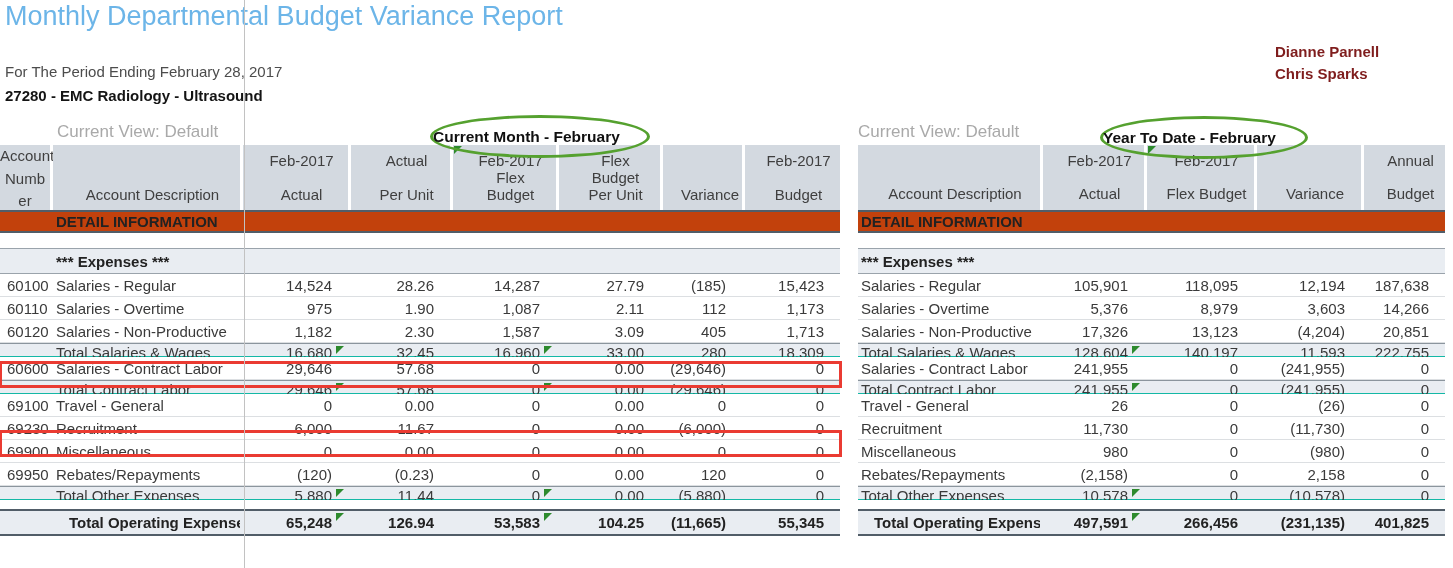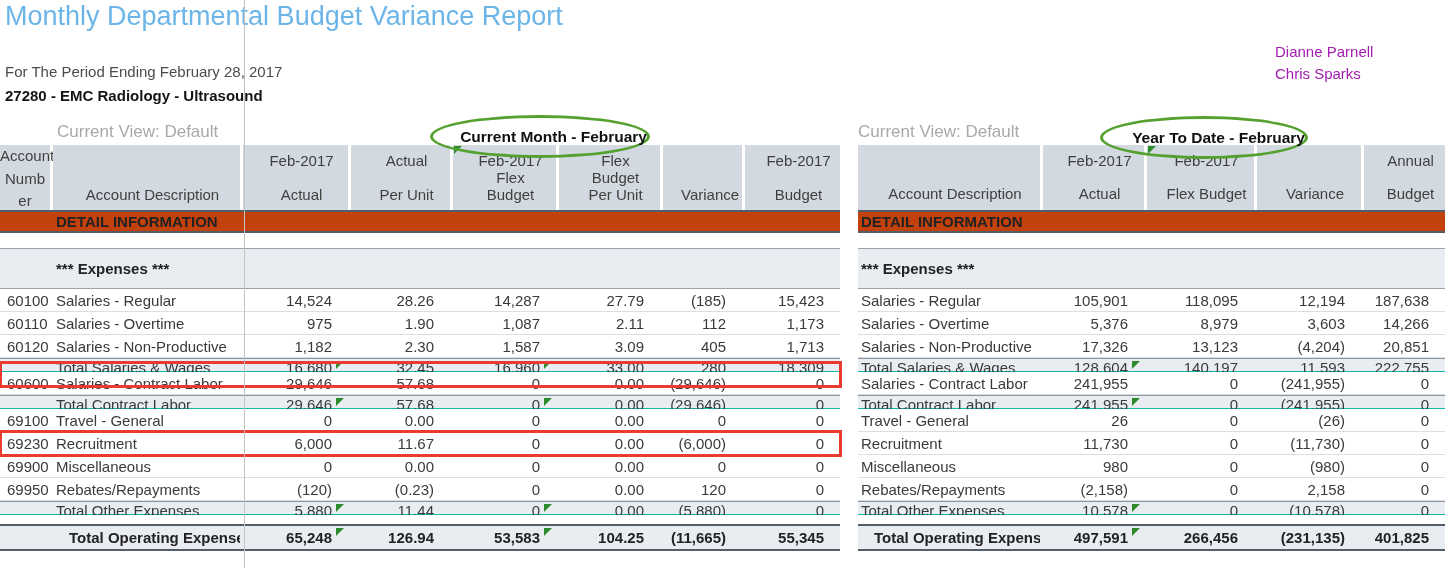--- a/index.html
+++ b/index.html
@@ -7,21 +7,21 @@
         font-family:"Liberation Sans",sans-serif;overflow:hidden;color:#3a3a3a;}
 
   
   .pane-line{position:absolute;left:244px;top:0;width:1px;height:568px;background:#c2c2c2;z-index:8;}
 
   
   .rpt-title{position:absolute;left:5px;top:1px;margin:0;font-size:27px;font-weight:400;color:#6cb5e8;}
   .rpt-org{position:absolute;left:5px;top:37px;font-size:19px;color:#3b3b3b;}
   .rpt-period{position:absolute;left:5px;top:63px;font-size:15px;color:#4c4c4c;}
   .rpt-dept{position:absolute;left:5px;top:87px;font-size:15px;font-weight:bold;color:#141414;}
-  .preparers{position:absolute;left:1275px;top:41px;font-size:15px;font-weight:normal;color:#a21caf;line-height:22px;}
+  .preparers{position:absolute;left:1275px;top:41px;font-size:15px;font-weight:bold;color:#7f1d1d;line-height:22px;}
 
   
   .tbl{position:absolute;top:120px;height:440px;background:#ffffff;z-index:1;}
   #tblL{left:0;width:840px;}
   #tblR{left:858px;width:587px;}
   .cv{position:absolute;top:2px;font-size:17px;color:#a9a9a9;white-space:nowrap;}
   #tblL .cv{left:57px;}
   #tblR .cv{left:0;}
   .thead{position:absolute;top:25px;left:0;right:0;height:65px;display:grid;column-gap:3px;}
   #tblL .thead{grid-template-columns:50px 187px 105px 99px 103px 101px 79px 95px;}
@@ -40,31 +40,31 @@
   #tblL .row{grid-template-columns:50px 187px 105px 99px 103px 101px 79px 95px;}
   #tblR .row{grid-template-columns:182px 101px 107px 104px 81px;}
   .row .acct{padding-left:7px;}
   .row .desc{overflow:hidden;white-space:nowrap;padding-left:3px;}
   .row .num{text-align:right;padding-right:16px;position:relative;height:100%;display:flex;
             align-items:center;justify-content:flex-end;}
   .row.data{height:23px;border-bottom:1px solid #dcdfe2;}
   .row.blank{height:15px;}
   .row.blank2{height:9px;background:#fff;}
   .row.detail{height:23px;background:#c2410c;border-top:2px solid #515d68;border-bottom:2px solid #515d68;font-weight:bold;color:#222;}
-  .row.section{height:41px;background:#e9edf2;border-top:1px solid #9aa3ab;border-bottom:1px solid #9aa3ab;font-weight:bold;color:#222;}
+  .row.section{height:26px;background:#e9edf2;border-top:1px solid #9aa3ab;border-bottom:1px solid #9aa3ab;font-weight:bold;color:#222;}
   .row.total{height:14px;background:#e9edf2;border-top:1px solid #8b959d;border-bottom:1px solid #14b8a6;}
   .row.grand{height:27px;background:#e9edf2;border-top:2px solid #515d68;border-bottom:2px solid #515d68;font-weight:bold;color:#222;}
   .row.grand .desc{padding-left:16px;}
   .flag{position:absolute;top:2px;right:4px;width:0;height:0;
         border-top:8px solid #2d8a2d;border-right:8px solid transparent;}
 
   
   .hlbox{position:absolute;border:3px solid #ea3b32;box-sizing:border-box;z-index:20;pointer-events:none;}
   .ellipse{position:absolute;border:3px solid #55a12f;border-radius:50%;z-index:22;
-           display:flex;align-items:center;justify-content:flex-end;background:transparent;}
+           display:flex;align-items:center;justify-content:flex-start;background:transparent;}
   .ellL{left:430px;top:115px;width:214px;height:37px;}
   .ellR{left:1100px;top:116px;width:202px;height:37px;}
   .circ-label{font-weight:bold;font-size:15.5px;color:#101010;white-space:nowrap;}
 </style>
 </head>
 <body>
 
 <div class="page">
   <div class="pane-line"></div>
 

